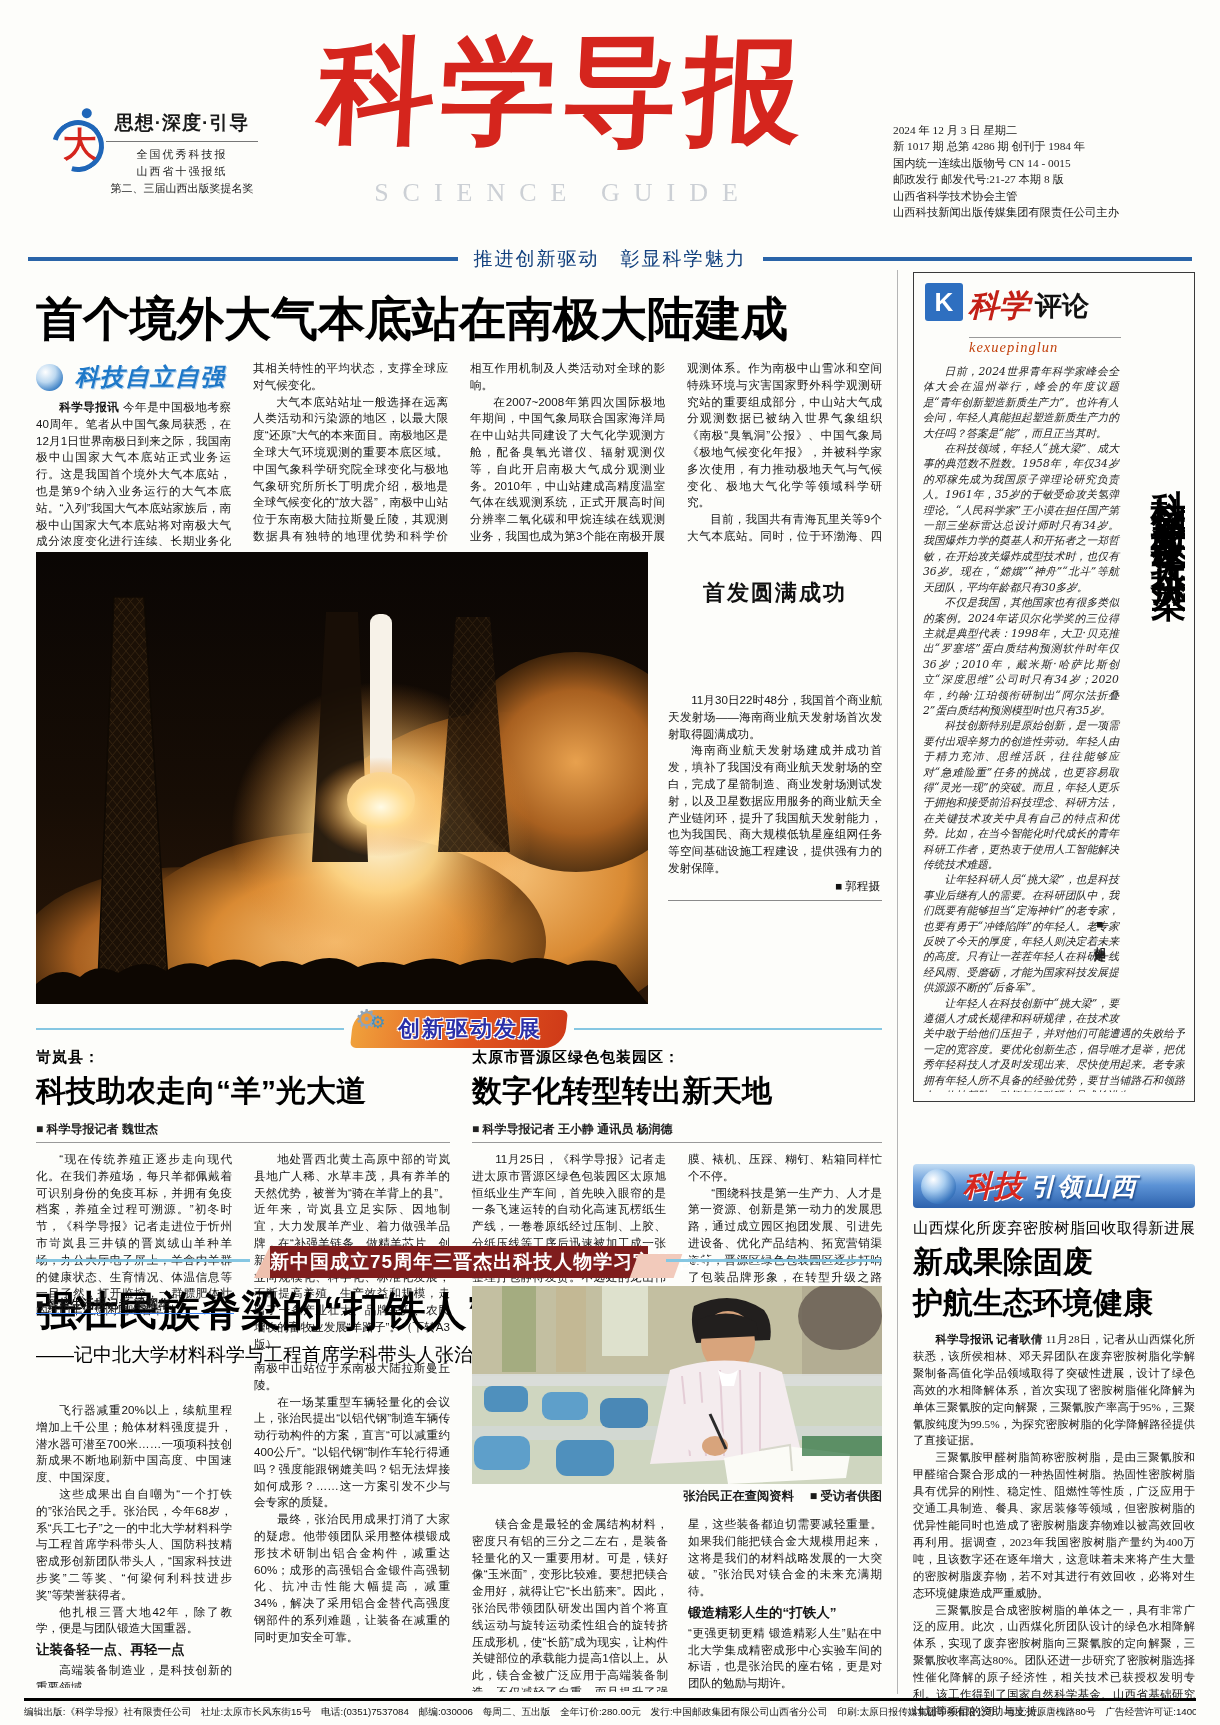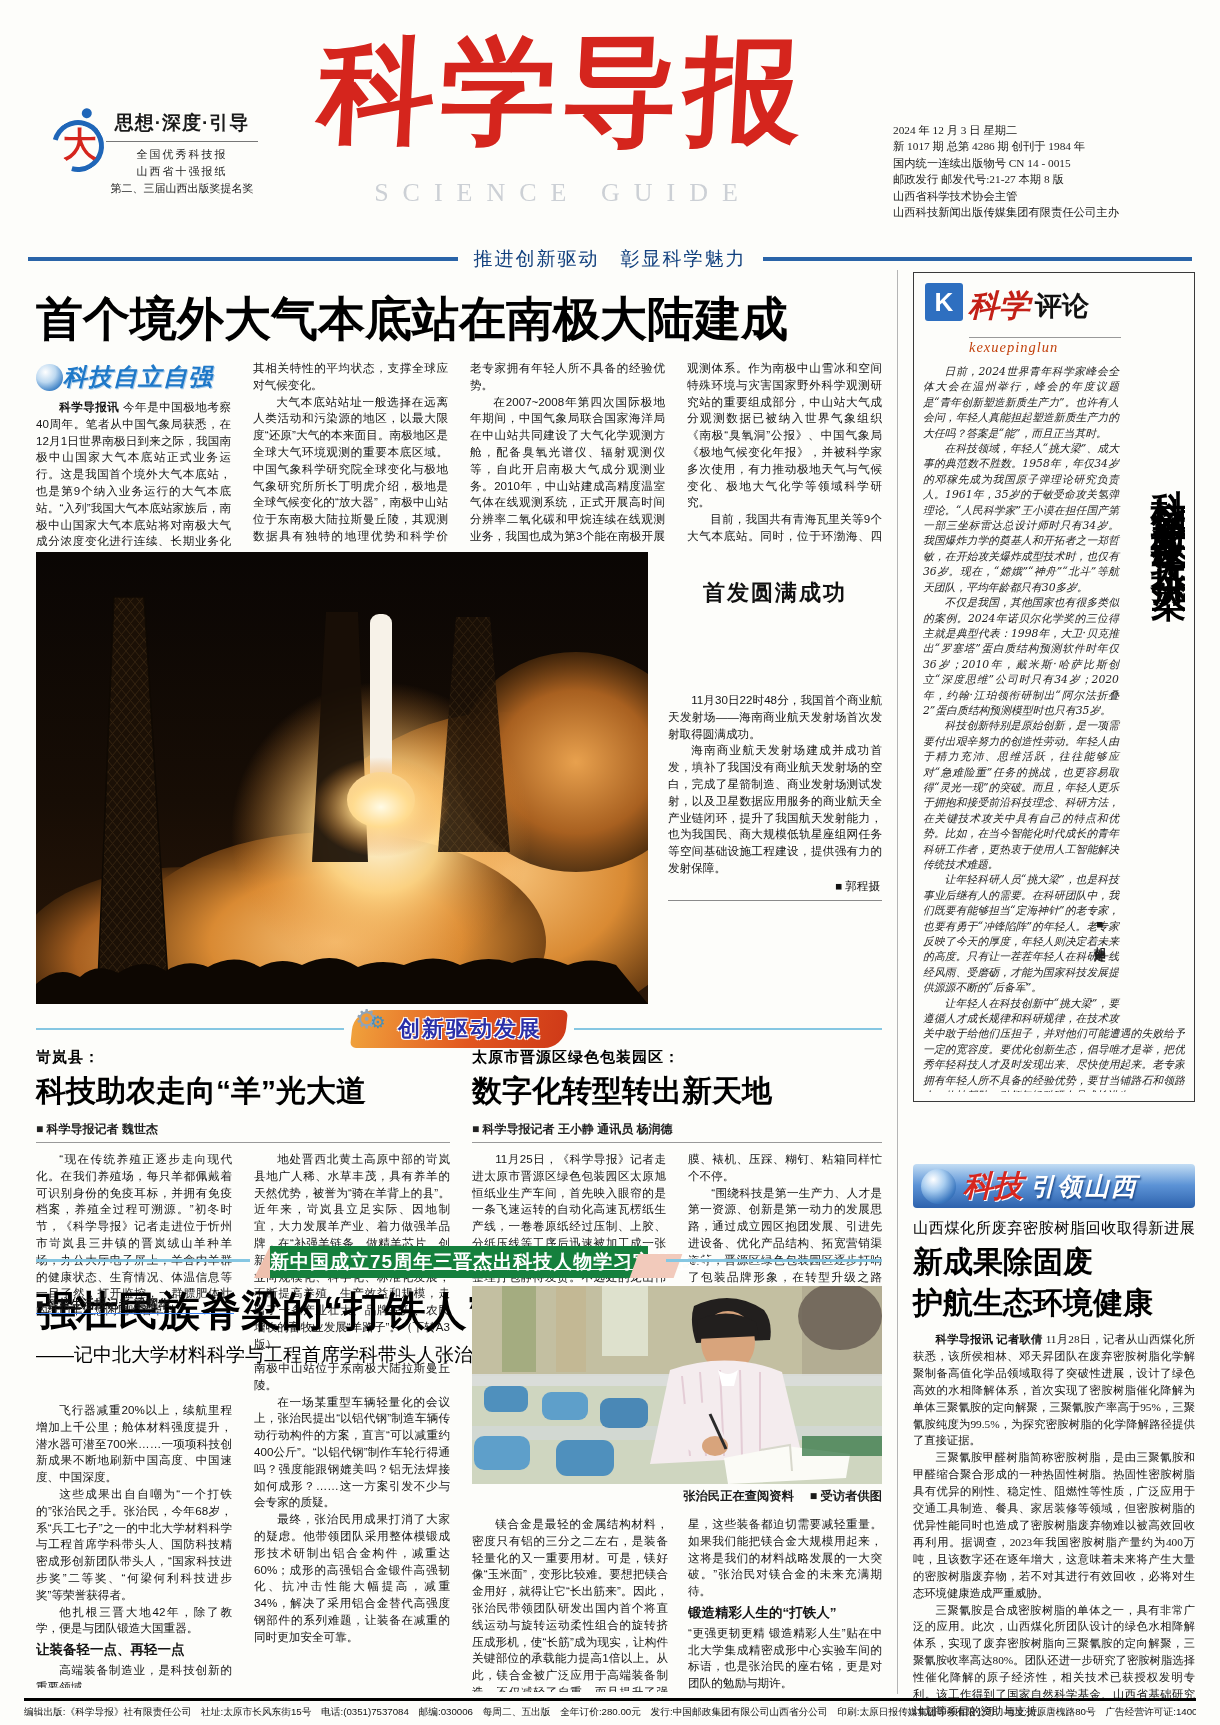--- a/index.html
+++ b/index.html
@@ -39,21 +39,21 @@
   .pcol p { margin:0; text-indent:2em; }
   .cont p:first-child { text-indent:0; }
   .lead-b { font-weight:700; }
 
   
   .headline1 { position:absolute; left:36px; top:288px; width:848px;
     font-size:47px; font-weight:900; color:#000; white-space:nowrap; }
   .lead-cols { position:absolute; left:36px; top:360px; width:846px; height:186px;
     display:flex; gap:22px; overflow:hidden; }
   .lead-cols .c { flex:1; overflow:hidden; }
-  .badge-zl { display:flex; align-items:center; gap:0; height:34px; margin-bottom:5px; }
+  .badge-zl { display:flex; align-items:center; gap:12px; height:34px; margin-bottom:5px; }
   .globe-sm { width:27px; height:27px; border-radius:50%; flex:none;
     background:radial-gradient(circle at 35% 30%, #ffffff, #bcd8f0 40%, #2f77c0 80%, #1c4a8c); }
   .badge-zl .lbl { font-size:24px; font-weight:900; font-style:italic; color:#1e78c8;
     letter-spacing:1px; white-space:nowrap; text-shadow:1px 1px 0 #a9cbe8; }
 
   
   .photo1 { position:absolute; left:36px; top:552px; width:612px; height:452px; }
   .photo1-cap { position:absolute; left:668px; top:552px; width:214px; height:452px; }
   .photo1-cap .t { margin-top:26px; text-align:center; font-size:22px; font-weight:900; letter-spacing:2px; }
   .photo1-cap .body { margin-top:84px; }
@@ -104,22 +104,22 @@
     padding-bottom:4px; color:#222; white-space:nowrap; }
   .sheep { position:absolute; left:36px; top:1048px; width:414px; }
   .sheep .cols { margin-top:8px; display:flex; gap:22px; height:198px; overflow:hidden; }
   .sheep .cols .c { flex:1; overflow:hidden; }
   .packaging { position:absolute; left:472px; top:1048px; width:410px; }
   .packaging .cols { margin-top:8px; display:flex; gap:22px; height:152px; overflow:hidden; }
   .packaging .cols .c { flex:1; overflow:hidden; }
 
   
   .event-banner { position:absolute; left:270px; top:1246px; width:378px; height:32px;
-    background:#15803d; color:#fff; font-size:19px; font-weight:800; text-align:center;
-    line-height:32px; letter-spacing:1px; white-space:nowrap;text-decoration:underline; }
+    background:#7f1d1d; color:#fff; font-size:19px; font-weight:800; text-align:center;
+    line-height:32px; letter-spacing:1px; white-space:nowrap; }
   .event-banner::before { content:""; position:absolute; left:-16px; bottom:0;
     border-bottom:32px solid #eec0ae; border-left:16px solid transparent; }
   .event-banner::after { content:""; position:absolute; right:-30px; top:8px; width:44px; height:24px;
     background:#f2cabb; transform:skewX(-20deg); }
   .bl-left { position:absolute; left:36px; top:1259px; width:214px; height:2.5px; background:#86c7e2; }
   .bl-right { position:absolute; left:666px; top:1259px; width:216px; height:2.5px; background:#86c7e2; }
 
   
   .headline3 { position:absolute; left:36px; top:1284px; width:640px;
     font-size:41px; font-weight:900; color:#000; white-space:nowrap; }
@@ -201,21 +201,21 @@
         <span class="lbl">科技自立自强</span>
       </div>
       <p><b class="lead-b">科学导报讯</b>
          <span>今年是中国极地考察40周年。笔者从中国气象局获悉，在12月1日世界南极日到来之际，我国南极中山国家大气本底站正式业务运行。这是我国首个境外大气本底站，也是第9个纳入业务运行的大气本底站。“入列”我国大气本底站家族后，南极中山国家大气本底站将对南极大气成分浓度变化进行连续、长期业务化观测，真实反映南极地区大气成分及</span></p>
     </div>
     <div class="c pcol cont">
         <p>其相关特性的平均状态，支撑全球应对气候变化。</p>
         <p>大气本底站站址一般选择在远离人类活动和污染源的地区，以最大限度“还原”大气的本来面目。南极地区是全球大气环境观测的重要本底区域。中国气象科学研究院全球变化与极地气象研究所所长丁明虎介绍，极地是全球气候变化的“放大器”，南极中山站位于东南极大陆拉斯曼丘陵，其观测数据具有独特的地理优势和科学价值，利于探究南极大陆大气本底长期变化及规律、平流层—对流层交换过程、多圈层</p>
       </div>
     <div class="c pcol cont">
-        <p>老专家拥有年轻人所不具备的经验优势。</p>
+        <p>相互作用机制及人类活动对全球的影响。</p>
         <p>在2007~2008年第四次国际极地年期间，中国气象局联合国家海洋局在中山站共同建设了大气化学观测方舱，配备臭氧光谱仪、辐射观测仪等，自此开启南极大气成分观测业务。2010年，中山站建成高精度温室气体在线观测系统，正式开展高时间分辨率二氧化碳和甲烷连续在线观测业务，我国也成为第3个能在南极开展此项业务的国家。</p>
       </div>
     <div class="c pcol cont">
         <p>观测体系。作为南极中山雪冰和空间特殊环境与灾害国家野外科学观测研究站的重要组成部分，中山站大气成分观测数据已被纳入世界气象组织《南极“臭氧洞”公报》、中国气象局《极地气候变化年报》，并被科学家多次使用，有力推动极地天气与气候变化、极地大气化学等领域科学研究。</p>
         <p>目前，我国共有青海瓦里关等9个大气本底站。同时，位于环渤海、四川盆地等气候系统关键区的10个拟新增大气本底站，已于今年7月启动为期一年的观测试验。（付丽丽）</p>
       </div>
   </div>
 
   <div class="photo1">
     <svg width="612" height="452" viewBox="0 0 612 452">

